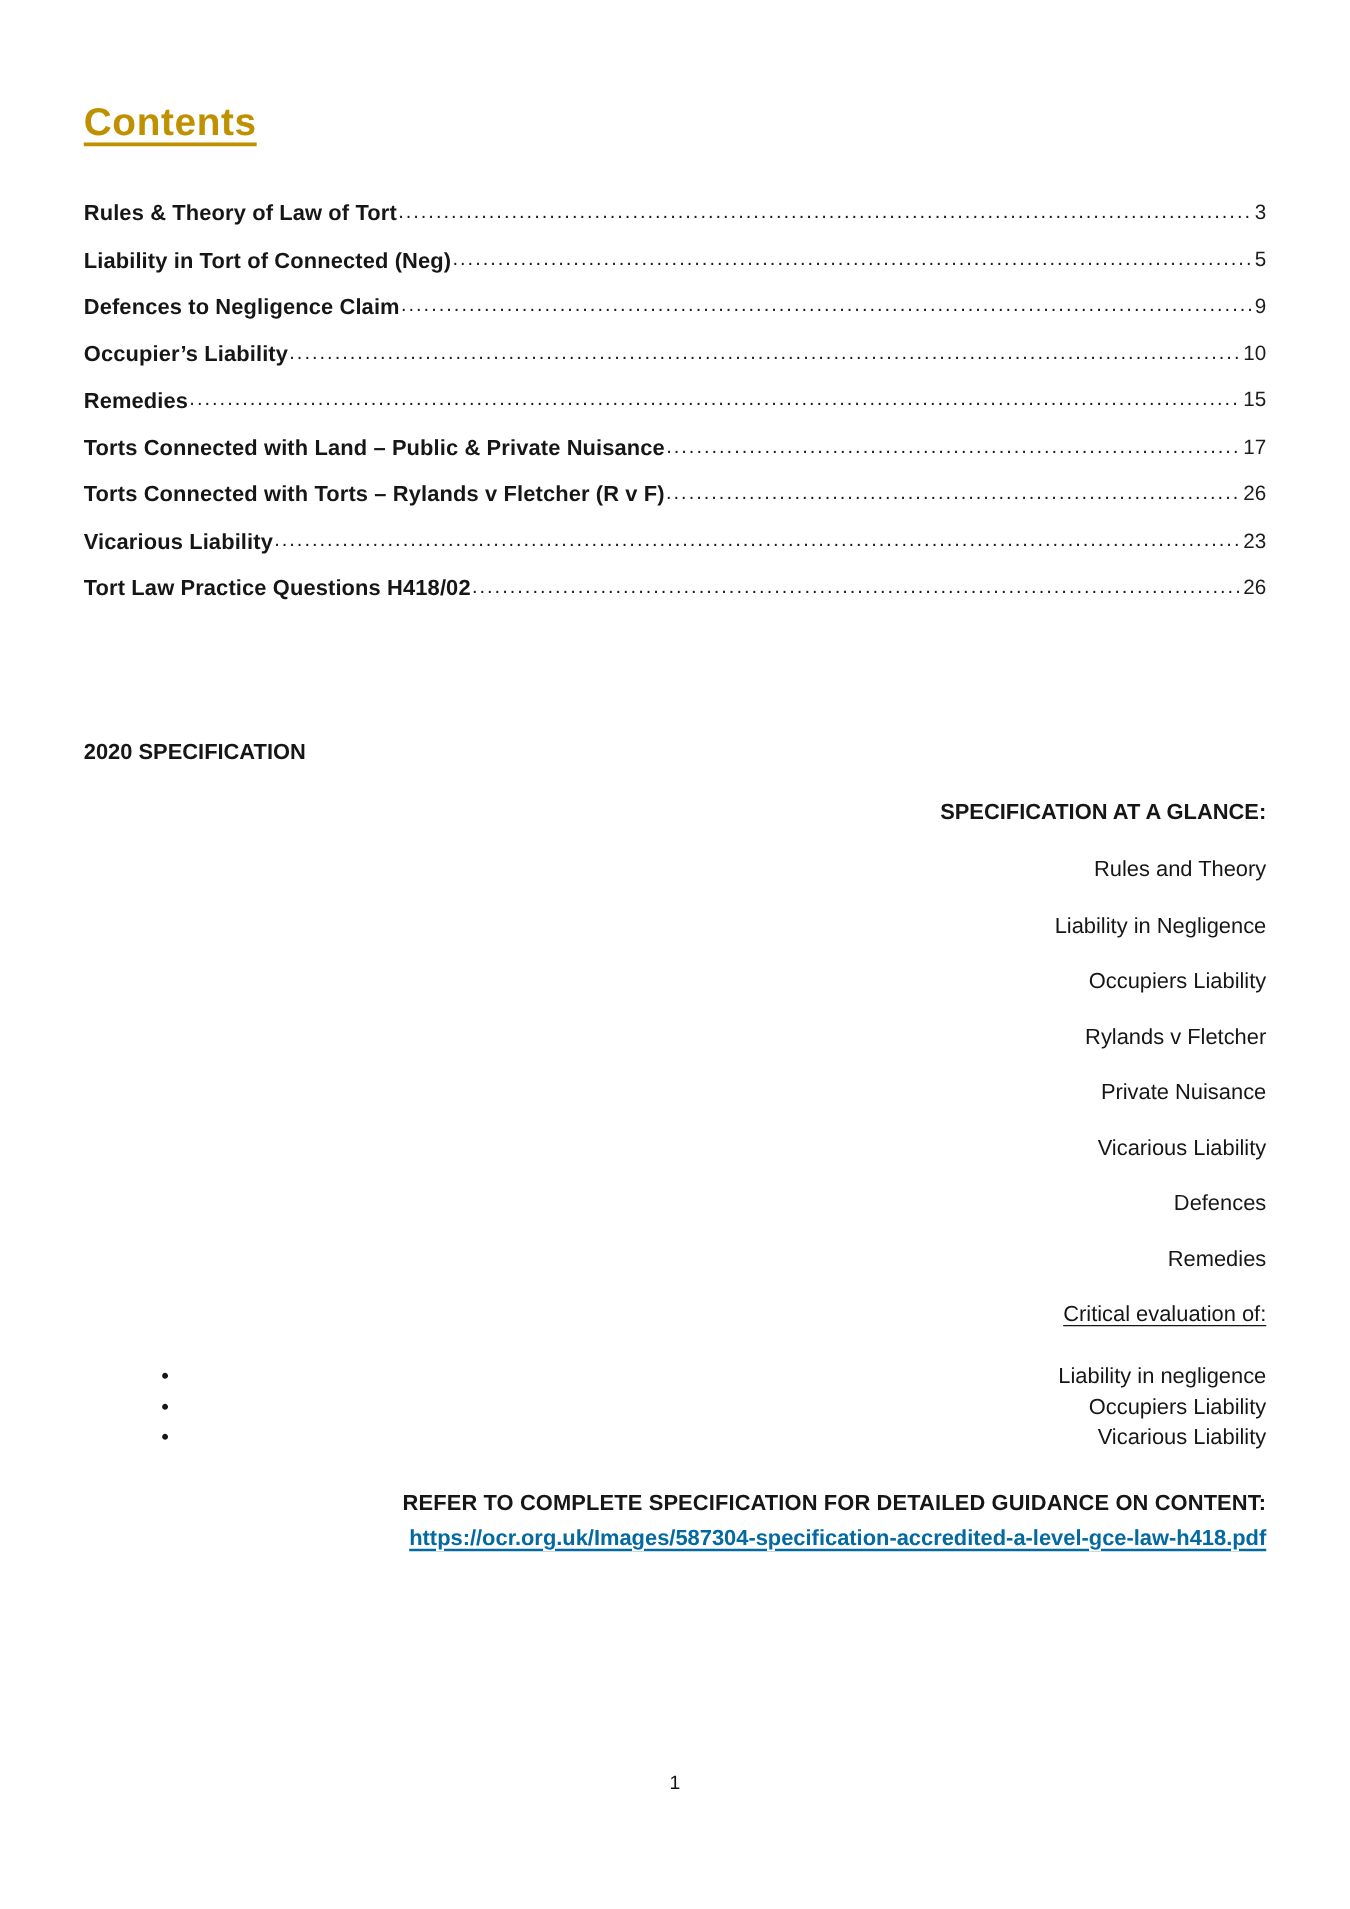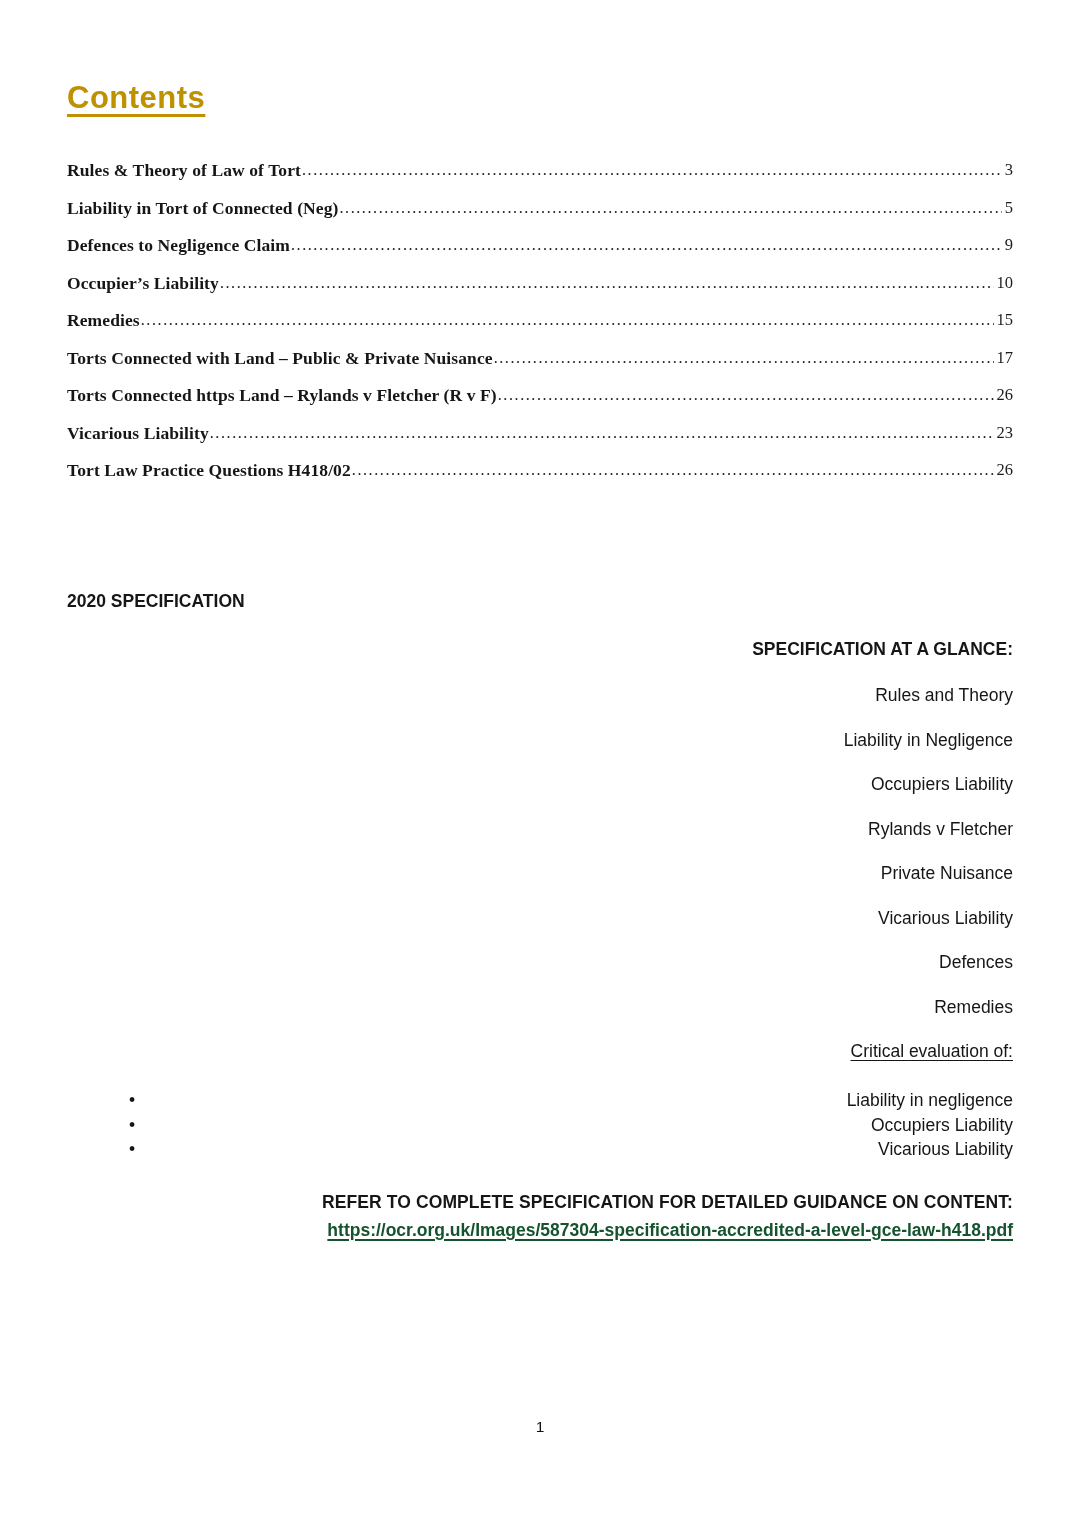--- a/index.html
+++ b/index.html
@@ -30,21 +30,20 @@
     display: inline-block;
   }
   
   .toc { margin-top: 44px; }
   .toc-row {
     display: flex;
     align-items: center;
     font-size: 17.5px;
     line-height: 20px;
     margin-bottom: 17.5px;
-    font-family: Liberation Serif, serif;
   }
   .toc-label {
     font-weight: bold;
     white-space: nowrap;
     letter-spacing: 0.1px;
   }
   .toc-dots {
     flex: 1;
     overflow: hidden;
     white-space: nowrap;
@@ -105,21 +104,21 @@
     margin-top: 30px;
     font-size: 17.5px;
     font-weight: bold;
     letter-spacing: 0.1px;
   }
   .spec-link {
     display: inline-block;
     margin-top: 7px;
     font-size: 17.5px;
     font-weight: bold;
-    color: #14532d;
+    color: #0369a1;
     text-decoration: underline;
     text-decoration-thickness: 2px;
     text-underline-offset: 3px;
   }
   
   .footer-page {
     position: absolute;
     left: 0;
     right: 0;
     top: 1414px;
@@ -160,21 +159,21 @@
         <span class="toc-label">Remedies</span>
         <span class="toc-dots">....................................................................................................................................................................................................................................................................</span>
         <span class="toc-page">15</span>
       </div>
       <div class="toc-row">
         <span class="toc-label">Torts Connected with Land – Public &amp; Private Nuisance</span>
         <span class="toc-dots">....................................................................................................................................................................................................................................................................</span>
         <span class="toc-page">17</span>
       </div>
       <div class="toc-row">
-        <span class="toc-label">Torts Connected https Land – Rylands v Fletcher (R v F)</span>
+        <span class="toc-label">Torts Connected with Torts – Rylands v Fletcher (R v F)</span>
         <span class="toc-dots">....................................................................................................................................................................................................................................................................</span>
         <span class="toc-page">26</span>
       </div>
       <div class="toc-row">
         <span class="toc-label">Vicarious Liability</span>
         <span class="toc-dots">....................................................................................................................................................................................................................................................................</span>
         <span class="toc-page">23</span>
       </div>
       <div class="toc-row">
         <span class="toc-label">Tort Law Practice Questions H418/02</span>

